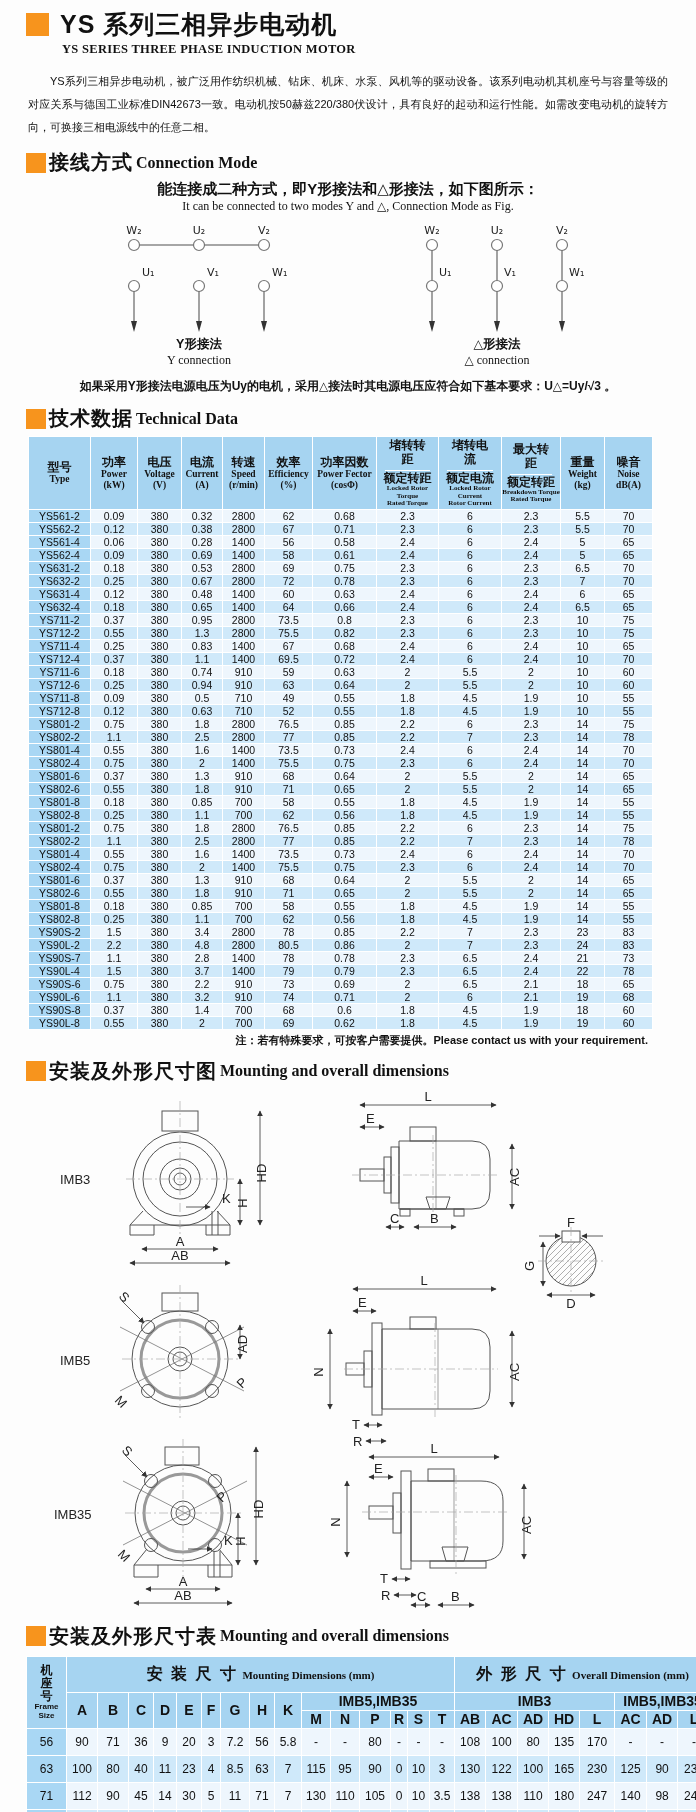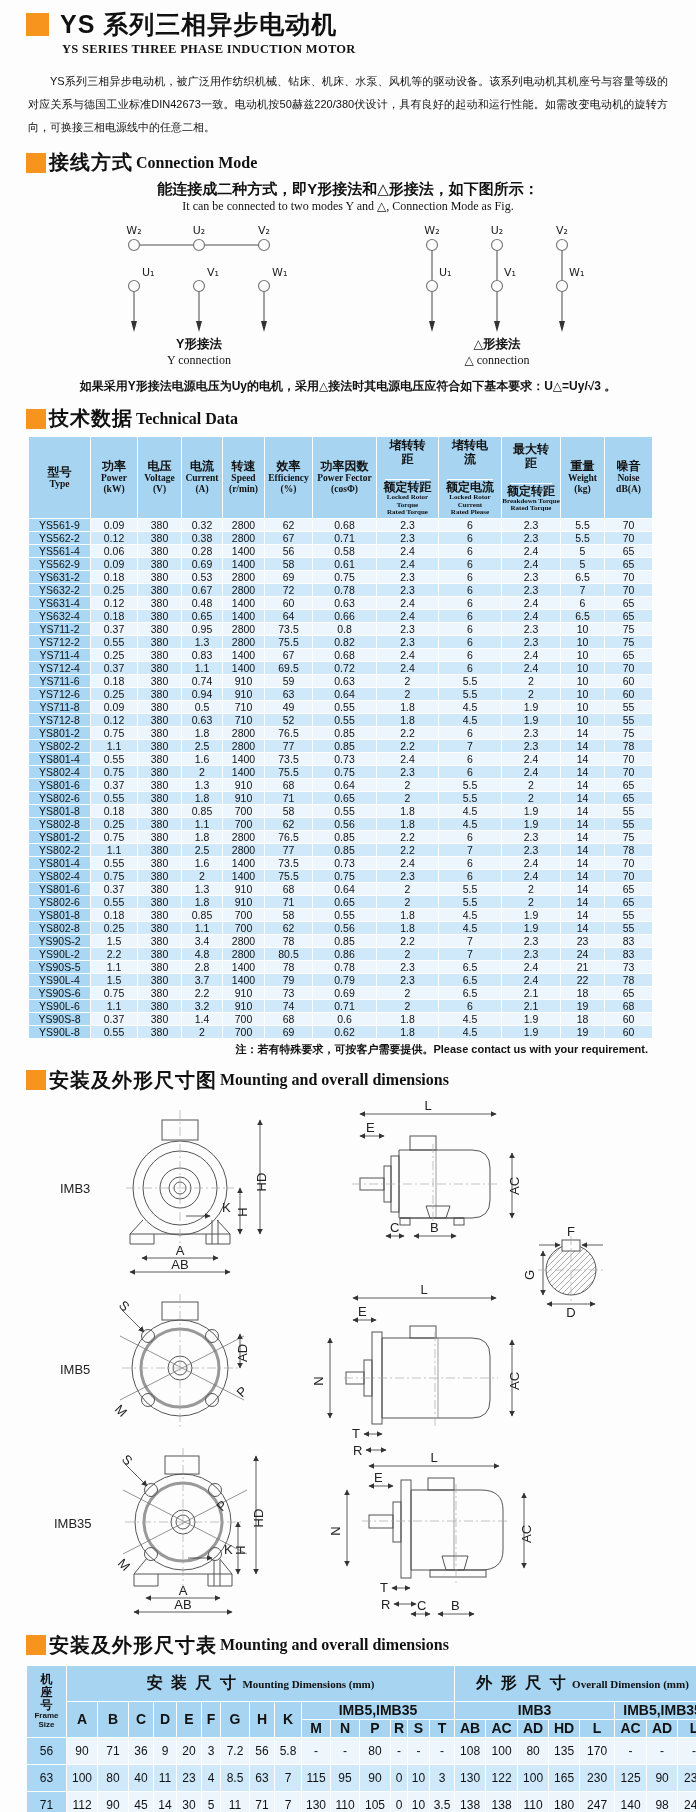--- a/index.html
+++ b/index.html
@@ -26,21 +26,21 @@
   .conn-note{font-weight:bold;font-size:12px;text-align:center;margin:10px 0 2px 0;}
   table.tech{border-collapse:collapse;table-layout:fixed;width:624px;margin:2px 0 0 2px;}
   .tech th{background:#a6d4f1;border:1px solid #fff;padding:1px 0;vertical-align:middle;height:50px;}
   .tech td{height:12px;font-size:10.5px;text-align:center;border:1px solid #fff;padding:0;line-height:12px;}
   .tech tbody tr:nth-child(odd) td{background:#eef6fd;}
   .tech tbody tr:nth-child(even) td{background:#cfe9fa;}
   .tech td.firstcol, .dim td.firstcol{background:#a9d7f4 !important;}
   .hcn{font-size:12px;font-weight:bold;line-height:14px;text-align:center;}
   .hen{font-size:9.5px;font-family:"Liberation Serif","DejaVu Serif",serif;line-height:11px;text-align:center;}
   .tiny{font-size:7px;line-height:7.5px;font-weight:bold;}
-  .fracline{border-bottom:1px solid #fff;margin:0 8px;padding-bottom:13px;}
+  .fracline{border-bottom:1px solid #fff;margin:0 8px;padding-bottom:4px;}
   .tech-note{font-size:11px;font-weight:bold;text-align:right;padding-right:22px;margin:3px 0 4px 0;}
   svg text{font-family:"Liberation Sans","DejaVu Sans",sans-serif;}
   .dimlbl{font-size:13px;fill:#222;}
   .termlbl{font-size:11px;fill:#222;font-family:"DejaVu Sans",sans-serif;}
   .fig-wrap{margin-top:2px;}
   table.dim{border-collapse:collapse;table-layout:fixed;width:644px;margin-top:6px;}
   .dim th{background:#a6d4f1;border:1px solid #fff;padding:0;vertical-align:middle;}
   .dim td{height:26px;font-size:12px;text-align:center;border:1px solid #fff;padding:0;}
   .dim tbody tr:nth-child(odd) td{background:#eef6fd;}
   .dim tbody tr:nth-child(even) td{background:#cfe9fa;}
@@ -188,21 +188,21 @@
         <th>
             <div class="hcn fracline">堵转转距</div>
             <div class="hcn">额定转距</div>
             <div class="hen tiny">Locked Rotor Torque</div>
             <div class="hen tiny">Rated Torque</div>
           </th>
         <th>
             <div class="hcn fracline">堵转电流</div>
             <div class="hcn">额定电流</div>
             <div class="hen tiny">Locked Rotor Current</div>
-            <div class="hen tiny">Rated Please</div>
+            <div class="hen tiny">Rotor Current</div>
           </th>
         <th>
             <div class="hcn fracline">最大转距</div>
             <div class="hcn">额定转距</div>
             <div class="hen tiny">Breakdown Torque</div>
             <div class="hen tiny">Rated Torque</div>
           </th>
         <th>
             <div class="hcn">重量</div>
             <div class="hen">Weight</div>
@@ -210,21 +210,21 @@
           </th>
         <th>
             <div class="hcn">噪音</div>
             <div class="hen">Noise</div>
             <div class="hen">dB(A)</div>
           </th>
       </tr>
     </thead>
     <tbody>
         <tr>
-          <td class="firstcol">YS561-9</td>
+          <td class="firstcol">YS561-2</td>
           <td>0.09</td>
           <td>380</td>
           <td>0.32</td>
           <td>2800</td>
           <td>62</td>
           <td>0.68</td>
           <td>2.3</td>
           <td>6</td>
           <td>2.3</td>
           <td>5.5</td>
@@ -252,21 +252,21 @@
           <td>1400</td>
           <td>56</td>
           <td>0.58</td>
           <td>2.4</td>
           <td>6</td>
           <td>2.4</td>
           <td>5</td>
           <td>65</td>
         </tr>
         <tr>
-          <td class="firstcol">YS562-9</td>
+          <td class="firstcol">YS562-4</td>
           <td>0.09</td>
           <td>380</td>
           <td>0.69</td>
           <td>1400</td>
           <td>58</td>
           <td>0.61</td>
           <td>2.4</td>
           <td>6</td>
           <td>2.4</td>
           <td>5</td>
@@ -686,21 +686,21 @@
           <td>2800</td>
           <td>80.5</td>
           <td>0.86</td>
           <td>2</td>
           <td>7</td>
           <td>2.3</td>
           <td>24</td>
           <td>83</td>
         </tr>
         <tr>
-          <td class="firstcol">YS90S-5</td>
+          <td class="firstcol">YS90S-7</td>
           <td>1.1</td>
           <td>380</td>
           <td>2.8</td>
           <td>1400</td>
           <td>78</td>
           <td>0.78</td>
           <td>2.3</td>
           <td>6.5</td>
           <td>2.4</td>
           <td>21</td>

